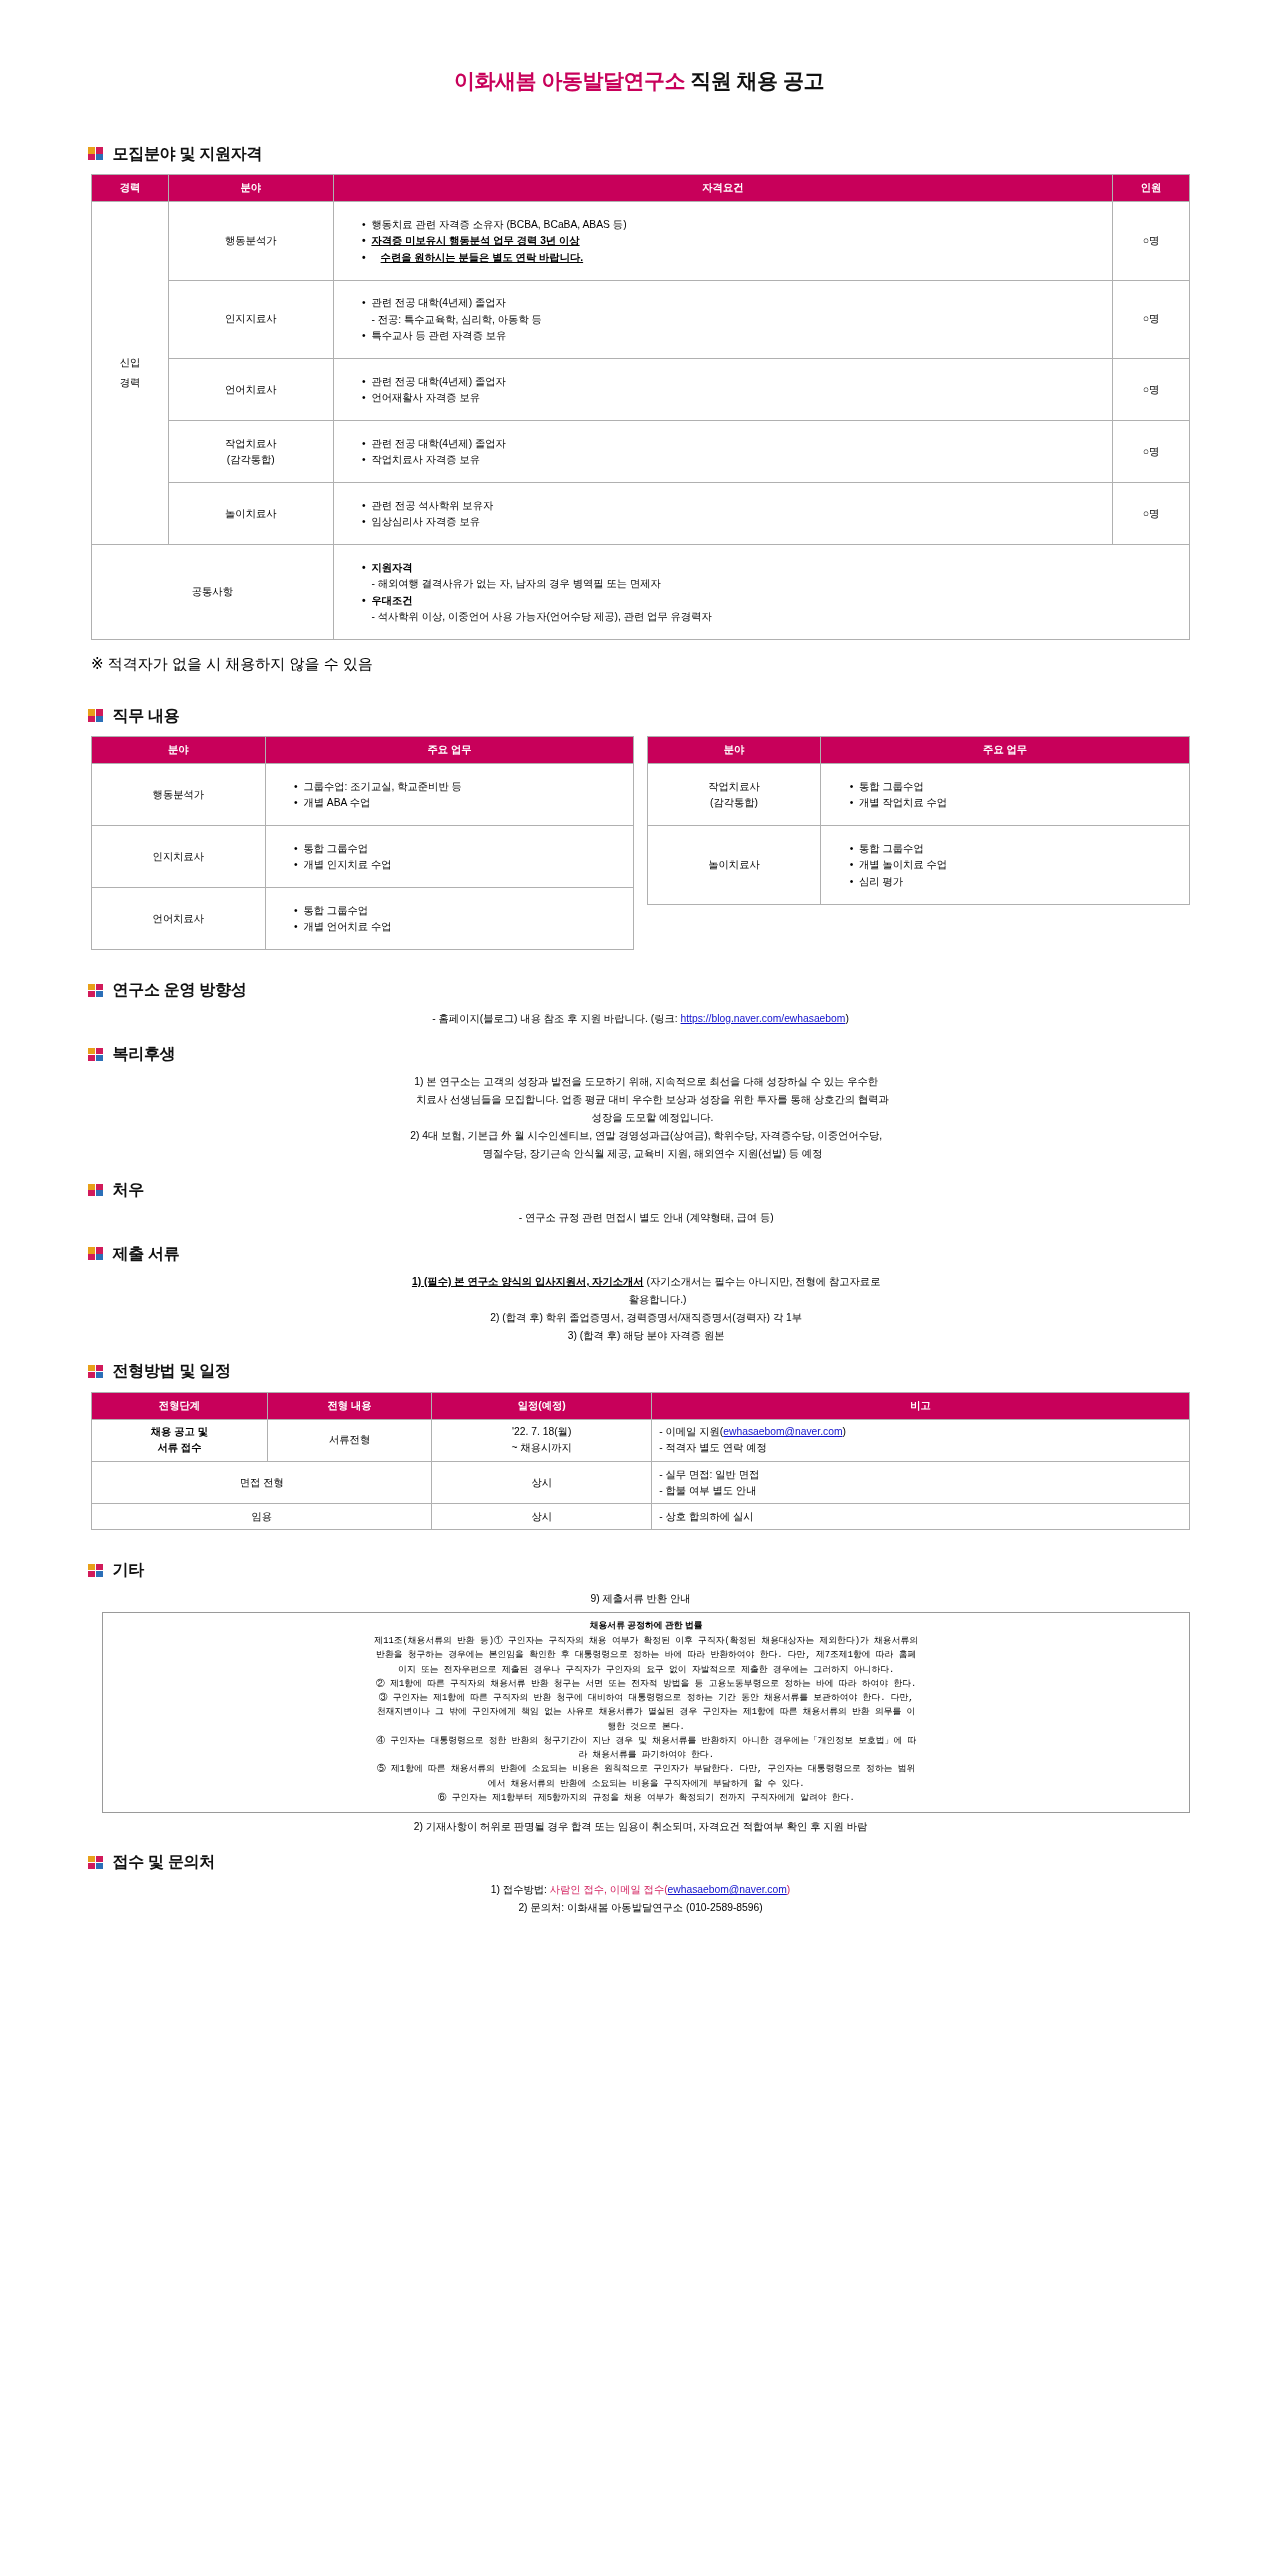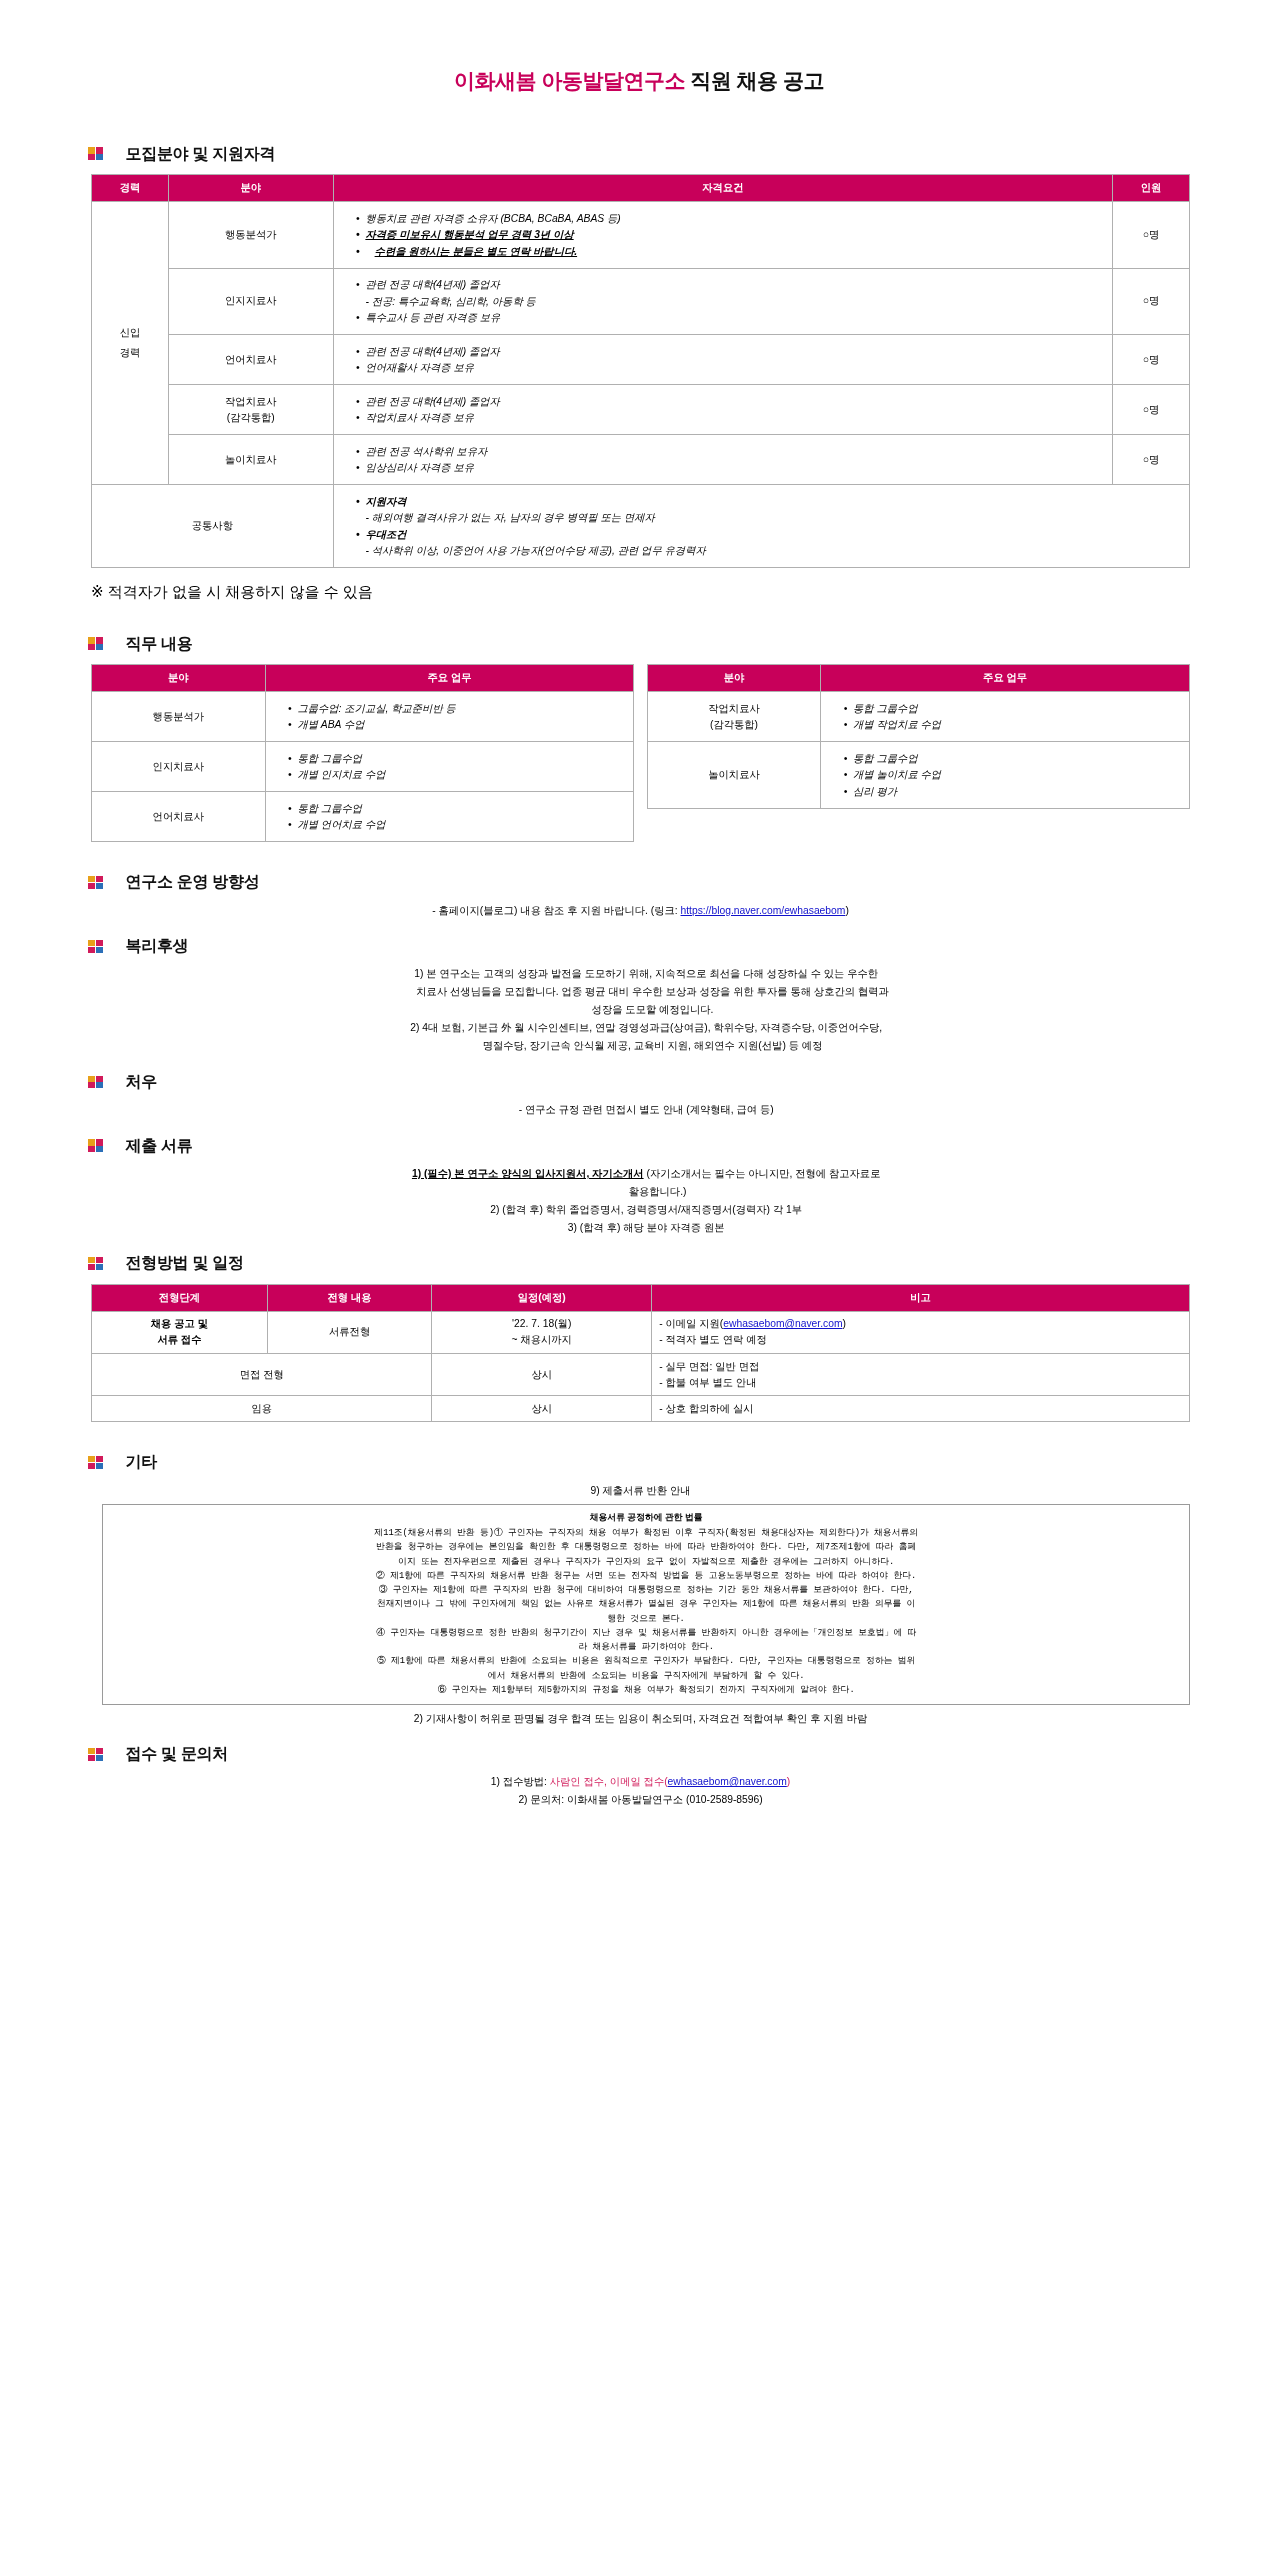--- a/index.html
+++ b/index.html
@@ -6,37 +6,37 @@
   body{width:1278px;font-family:"Liberation Sans","DejaVu Sans",sans-serif;color:#000;}
   .page{width:1278px;box-sizing:border-box;padding:46px 88px 62px 88px;}
 
   
   .doc-title{text-align:center;font-size:21px;font-weight:bold;margin:20.6px 0 49px 0;letter-spacing:-0.5px;}
   .doc-title .brand{color:#c8005a;}
   .doc-title .rest{color:#111;}
 
   
   .sec{margin-top:0;}
-  .sec-head{display:flex;align-items:center;gap:22px;margin-bottom:9.3px;}
+  .sec-head{display:flex;align-items:center;gap:9px;margin-bottom:9.3px;}
   .sec-head .flag{display:inline-block;width:15.5px;height:13.4px;position:relative;flex:none;}
   .sec-head .flag i{position:absolute;display:block;width:7.2px;height:6.2px;}
   .sec-head .flag i.a{left:0;top:0;background:#e8a01a;}
   .sec-head .flag i.b{left:7.7px;top:0;background:#d11a5a;}
   .sec-head .flag i.c{left:0;top:6.7px;background:#d11a5a;}
   .sec-head .flag i.d{left:7.7px;top:6.7px;background:#2b6fb8;}
   .sec-head h2{margin:0;font-size:16px;font-weight:bold;color:#111;letter-spacing:-0.3px;}
 
   .sec-body{padding-left:3.1px;font-size:10.3px;line-height:1.55;}
 
   
   table{border-collapse:collapse;width:100%;font-size:10.3px;}
   table th{background:#c8005a;color:#fff;font-weight:bold;border:0.5px solid #b0b0b0;padding:5.2px 3.1px;text-align:center;font-size:10.3px;}
   table td{border:0.5px solid #b0b0b0;padding:4.6px 7.2px;vertical-align:middle;}
   td.c{text-align:center;}
-  ul.b{margin:4px;padding-left:11.3px;list-style:none;font-style:italic;}
+  ul.b{margin:10px;padding-left:11.3px;list-style:none;}
   ul.b li{position:relative;padding-left:9.3px;margin:1px 0;line-height:1.5;}
   ul.b li:before{content:"•";position:absolute;left:0;top:0;}
   ul.b li.plain:before{content:"";}
   .u{text-decoration:underline;}
   .bold{font-weight:bold;}
   .note{font-size:15px;margin-top:12px;}
 
   
   .duty-wrap{display:flex;gap:12.4px;}
   .duty-wrap > div{flex:1;}

